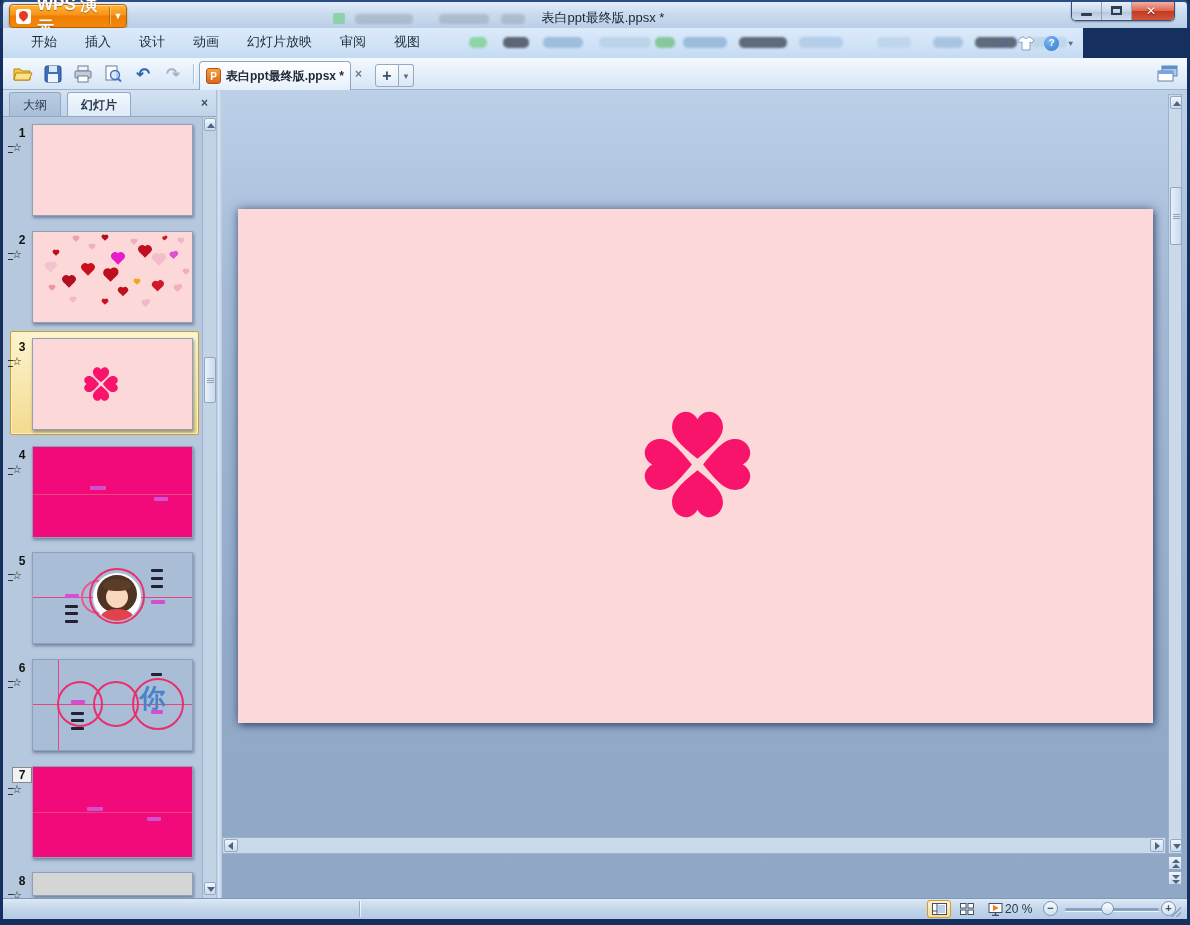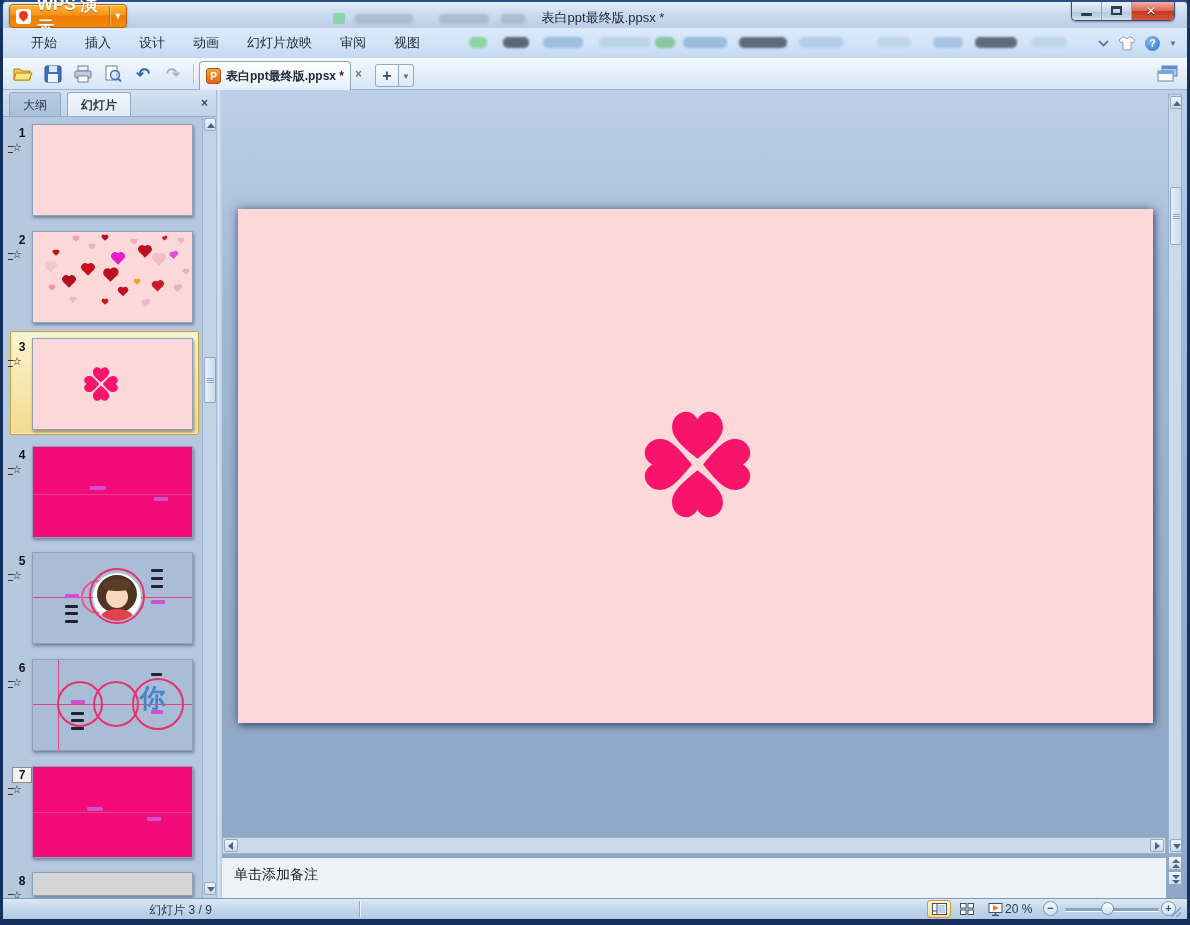--- a/index.html
+++ b/index.html
@@ -30,22 +30,22 @@
     box-shadow:0 1px 2px rgba(0,0,0,.35); }
   .wbtn { width:30px; height:19px; background:linear-gradient(180deg,#e9f1fa 0%,#c7d6e8 50%,#b4c6dc 51%,#d4e2f0 100%);
     border-right:1px solid #8ba3c2; position:relative; }
   .wbtn:last-child { border-right:none; }
   .wbtn.close { width:42px; background:linear-gradient(180deg,#f2b0a2 0%,#dd6750 45%,#c33c22 50%,#d2573c 100%); }
   .glyph-min { position:absolute; left:9px; top:11px; width:11px; height:3px; background:#2d3d55; border-radius:1px; }
   .glyph-max { position:absolute; left:9px; top:4px; width:11px; height:9px; border:2px solid #2d3d55; border-top-width:3px; }
   .glyph-close { position:absolute; left:14px; top:2px; color:#fff; font-size:12px; font-weight:bold; text-shadow:0 1px 1px rgba(80,0,0,.7); }
 
   
-  .menurow { position:absolute; left:3px; top:28px; width:1184px; height:30px;
-    background:linear-gradient(180deg,#dcebfb 0%,#cfe2f6 60%,#c4daf2 100%); }
+  .menurow { position:absolute; left:3px; top:28px; width:1080px; height:30px;
+    background:linear-gradient(180deg,#dcebfb 0%,#cfe2f6 60%,#c4daf2 100%);font-family:Liberation Mono, monospace; }
   .menu-tabs { position:absolute; left:14px; top:0; height:30px; display:flex; align-items:center; }
   .menu-tab { padding:0 14px; font-size:13px; color:#1f2a38; height:30px; line-height:30px; }
   .mblob { position:absolute; top:9px; height:11px; border-radius:5px; filter:blur(1.2px); }
   .menu-right { position:absolute; right:10px; top:8px; display:flex; align-items:center; gap:9px; }
   .help-badge { width:15px; height:15px; border-radius:50%; background:radial-gradient(circle at 35% 30%,#7db7f0,#2f79cc);
     color:#fff; font-size:10px; font-weight:bold; text-align:center; line-height:15px; }
   .mini-caret { font-size:8px; color:#5a6f8c; }
 
   
   .toolrow { position:absolute; left:3px; top:58px; width:1184px; height:32px;
@@ -466,27 +466,23 @@
       <div class="dbl up" style="top:0;">
         <span style="top:2px;"></span>
         <span style="top:7px;"></span>
       </div>
       <div class="dbl down" style="top:15px;">
         <span style="top:3px;"></span>
         <span style="top:8px;"></span>
       </div>
     </div>
 
-    <div class="notes">
-      <span>单击添加备注</span>
-    </div>
   </div>
 
   <div class="statusbar">
-    <span class="sb-sec1">幻灯片 3 / 9</span>
     <span class="sb-div" style="left:356px;"></span>
 
     <div class="viewbtns">
       <span class="vbtn active">
         <svg width="15" height="12" viewBox="0 0 15 12">
           <rect x="0.5" y="0.5" width="14" height="11" fill="#fff" stroke="#44506a"></rect>
           <line x1="5" y1="0.5" x2="5" y2="11.5" stroke="#44506a"></line>
           <line x1="0.5" y1="8" x2="5" y2="8" stroke="#44506a"></line>
           <rect x="6" y="2" width="7" height="8" fill="#bcd2ea"></rect>
         </svg>

